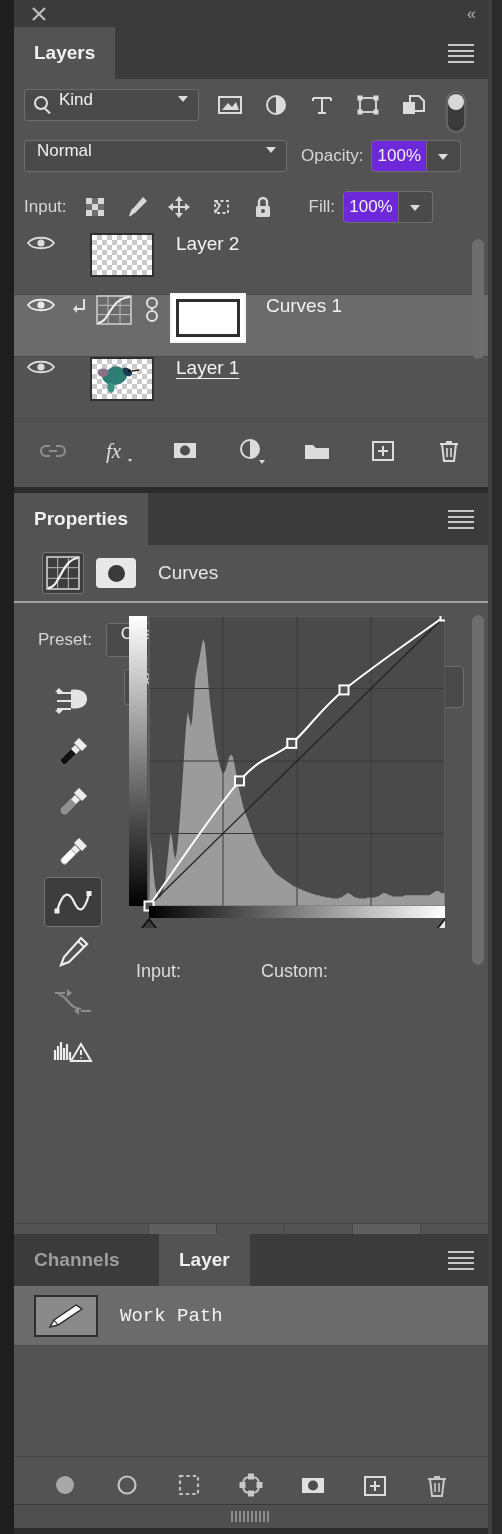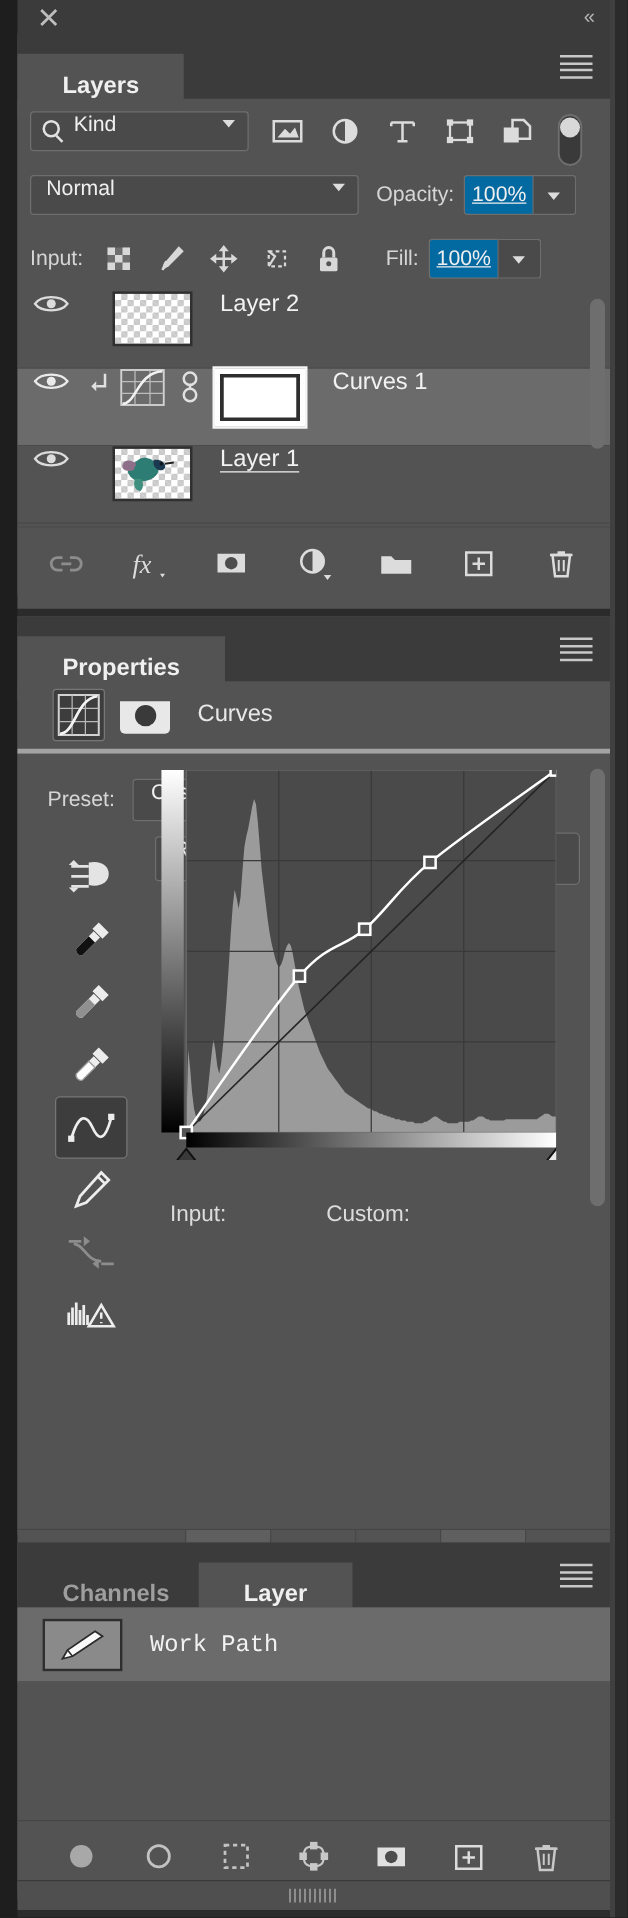--- a/index.html
+++ b/index.html
@@ -8,24 +8,24 @@
     background: #1e1e1e;
     font-family: "Liberation Sans", sans-serif;
     overflow: hidden;
   }
   #root { position: relative; width: 502px; height: 1534px; background: #2b2b2b; }
 
   
   .panel { position: absolute; left: 14px; width: 474px; background: #535353; }
   .tabstrip { position: relative; height: 52px; background: #3b3b3b; }
   .tab {
-    position: absolute; top: 16px; height: 52px;
+    position: absolute; top: 0; height: 52px;
     display: flex; align-items: center; justify-content: center;
     font-size: 19px; font-weight: bold; color: #9e9e9e;
-    padding: 0 36px; cursor: default;
+    padding: 0 20px; cursor: default;
   }
   .tab.active { background: #535353; color: #f0f0f0; }
   .hamburger { position: absolute; right: 14px; top: 17px; width: 26px; height: 18px; cursor: default; }
   .hamburger i { display: block; height: 2px; background: #c8c8c8; margin-bottom: 3.6px; }
   .lbl { color: #d6d6d6; font-size: 17px; }
 
   
   #layers-panel { top: 27px; height: 460px; }
   #filter-row { height: 52px; background: #535353; display: flex; align-items: center; padding: 0 10px; }
   .select-box {
@@ -38,23 +38,23 @@
 
   #kind-select { width: 175px; padding-left: 34px; }
   .mag { position: absolute; left: 9px; top: 6px; width: 14px; height: 14px; border: 2px solid #e2e2e2; border-radius: 50%; }
   .mag::after { content: ""; position: absolute; right: -5px; bottom: -4px; width: 7px; height: 2px; background: #e2e2e2; transform: rotate(45deg); }
 
   .ficon { width: 30px; height: 30px; margin-left: 16px; position: relative; cursor: default; }
 
   #blend-row { height: 50px; background: #535353; display: flex; align-items: center; padding: 0 10px; }
   #blend-select { width: 263px; padding-left: 12px; }
   #opacity-val, #fill-val {
-    background: #0369a1; border: 1px solid #6e6e6e; border-radius: 3px 0 0 3px;
+    background: #6d28d9; border: 1px solid #6e6e6e; border-radius: 3px 0 0 3px;
     height: 32px; width: 56px; display: flex; align-items: center; justify-content: center;
-    color: #f0f0f0; font-size: 17px; cursor: text; text-decoration: underline;
+    color: #f0f0f0; font-size: 17px; cursor: text;
   }
   .stepper { background: #4a4a4a; border: 1px solid #6e6e6e; border-left: none; border-radius: 0 3px 3px 0;
     height: 32px; width: 34px; position: relative; cursor: default; }
   .stepper .chev { position: absolute; left: 11px; top: 13px; }
 
   #lock-row { height: 52px; background: #535353; display: flex; align-items: center; padding: 0 10px; }
   .lockicon { width: 28px; height: 28px; margin-left: 14px; position: relative; cursor: default; }
 
   #layer-list { position: relative; background: #535353; height: 188px; overflow: hidden; }
   .layer-row { height: 62px; display: flex; align-items: flex-start; border-bottom: 1px solid #4a4a4a; position: relative; }
@@ -70,21 +70,21 @@
   .layer-name { margin-left: 22px; color: #f2f2f2; font-size: 19px; }
   .layer-name.editing { text-decoration: underline; text-underline-offset: 4px; }
 
   .lscroll { position: absolute; right: 4px; top: 6px; width: 12px; height: 120px; background: #6e6e6e; border-radius: 6px; }
 
   #layers-bottom { height: 56px; background: #535353; display: flex; align-items: center; justify-content: center; gap: 34px; border-top: 1px solid #4a4a4a; }
   .bicon { width: 32px; height: 32px; position: relative; cursor: default; }
 
   
   #props-panel { top: 493px; height: 735px; }
-  #curves-header { height: 58px; background: #535353; display: flex; align-items: center; padding-left: 28px; border-bottom: 4px solid #a3a3a3; }
+  #curves-header { height: 58px; background: #535353; display: flex; align-items: center; padding-left: 28px; border-bottom: 2px solid #a3a3a3; }
   #curves-badge { width: 42px; height: 42px; background: #3d3d3d; border: 1px solid #777; border-radius: 3px; position: relative; }
   #mask-badge { width: 40px; height: 30px; background: #e8e8e8; border-radius: 4px; margin-left: 12px; display: flex; align-items: center; justify-content: center; }
   #mask-badge .dot { width: 17px; height: 17px; background: #3a3a3a; border-radius: 50%; }
   #curves-title { margin-left: 22px; color: #e8e8e8; font-size: 19px; }
 
   #props-body { background: #535353; height: 620px; position: relative; padding-top: 16px; }
   #preset-row { display: flex; align-items: center; padding-left: 24px; height: 42px; }
   #preset-select { width: 325px; margin-left: 14px; padding-left: 14px; height: 34px; }
 
   #chan-row { display: flex; align-items: center; padding-left: 110px; height: 52px; }

